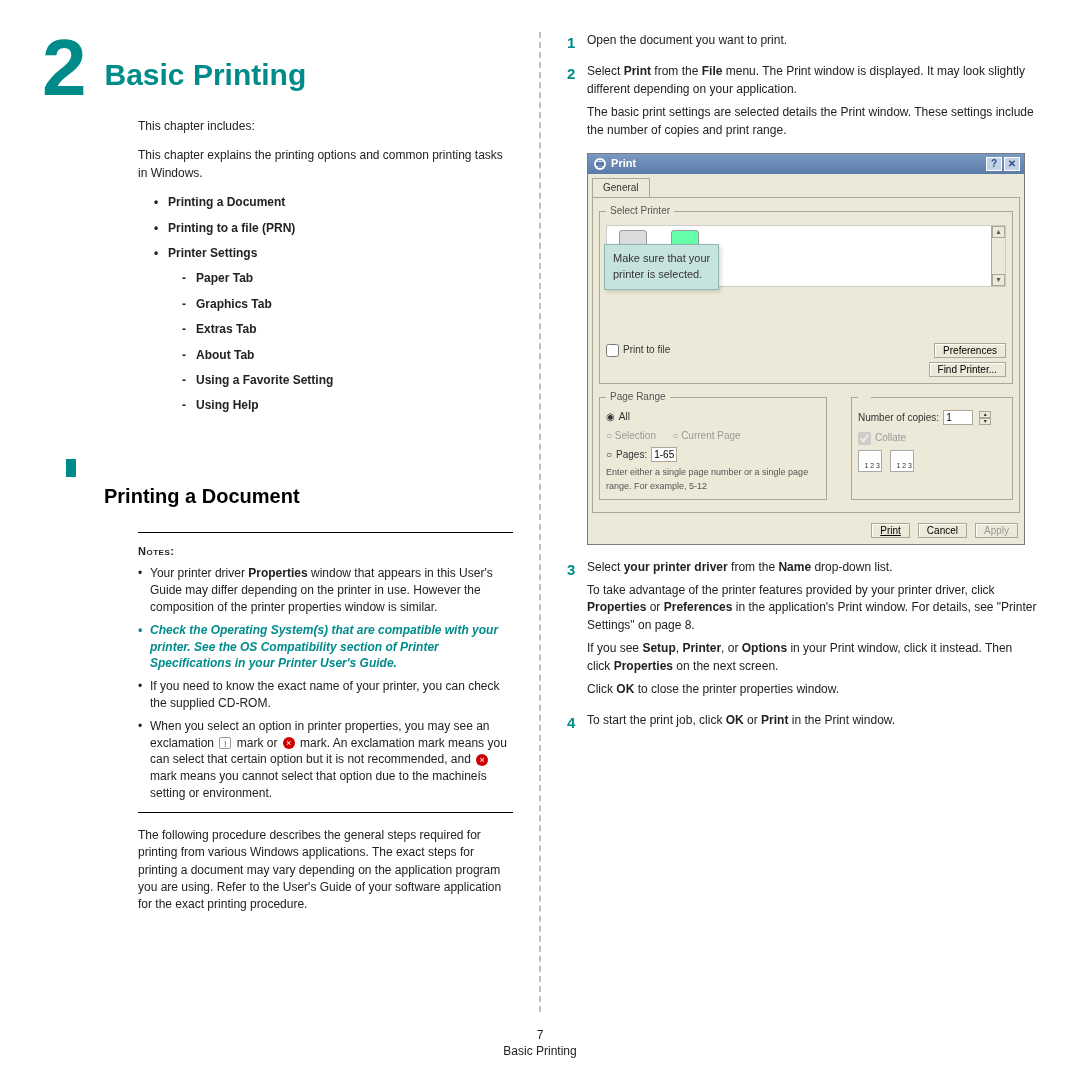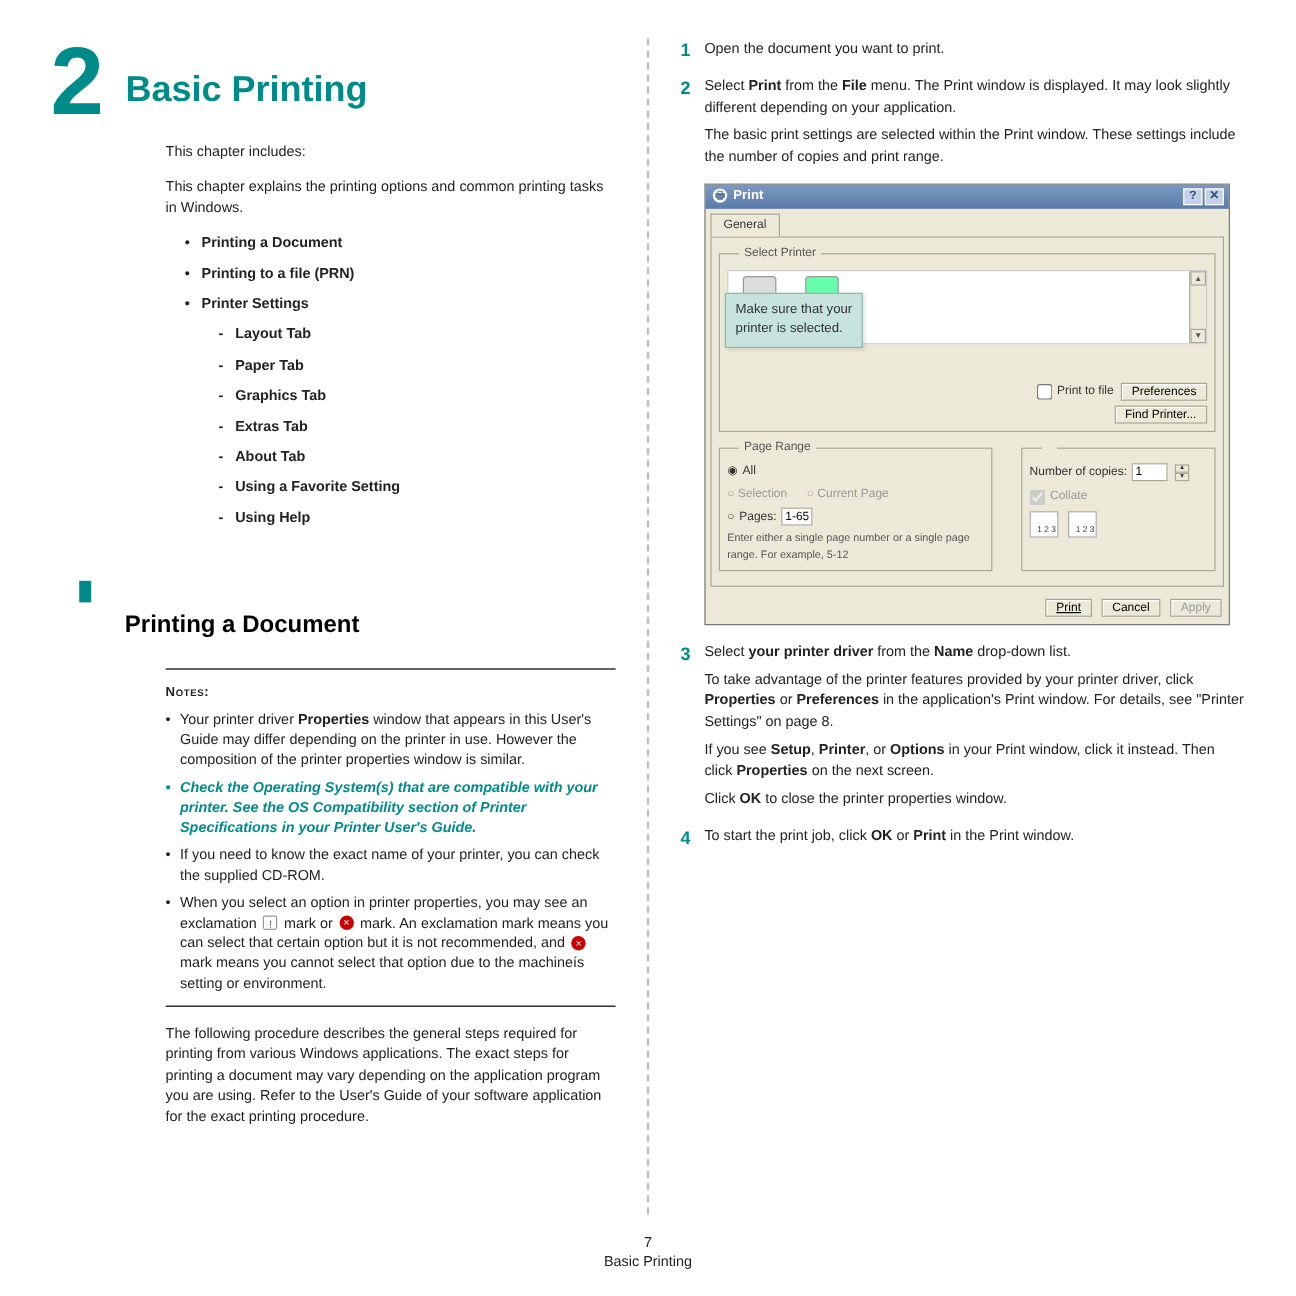--- a/index.html
+++ b/index.html
@@ -121,21 +121,21 @@
     margin: 4px 4px 0 4px;
     display: inline-block;
     background:#ece9d8;
     border:1px solid #aca899;
     border-bottom:none;
     padding:2px 10px;
     font-size:10px;
   }
   .dlg-body { margin:0 4px 4px 4px; border:1px solid #aca899; padding:6px; background:#ece9d8; }
   fieldset.dlg-fs { border:1px solid #aca899; padding:6px; margin-bottom:6px; position:relative; }
-  fieldset.dlg-fs legend { font-size:10px; padding:0 4px; color:#555;margin-left:10px; }
+  fieldset.dlg-fs legend { font-size:10px; padding:0 4px; color:#555; }
   .printer-row { display:flex; gap:8px; align-items:flex-start; background:#fff; padding:4px; border:1px solid #ccc; position:relative; min-height:48px;}
   .printer-item { text-align:center; font-size:9px; color:#333; width:44px; }
   .printer-item .pi-icon { width:28px; height:24px; margin:0 auto 2px; background:#dcdcdc; border:1px solid #999; border-radius:3px; }
   .scroll-v { position:absolute; right:0; top:0; bottom:0; width:14px; background:#ece9d8; border-left:1px solid #aca899; display:flex; flex-direction:column; justify-content:space-between;}
   .scroll-v span{ display:block; height:12px; background:#ece9d8; border:1px solid #aca899; font-size:8px; text-align:center; line-height:10px; color:#555;}
   .callout {
     position:absolute;
     left:4px;
     top:25px;
     background:#c7e3dd;
@@ -187,21 +187,20 @@
       <div class="chapter-title">Basic Printing</div>
     </div>
     <div class="body-text">
       <p>This chapter includes:</p>
       <p>This chapter explains the printing options and common printing tasks in Windows.</p>
       <ul class="toc">
         <li>Printing a Document</li>
         <li>Printing to a file (PRN)</li>
         <li><span>Printer Settings</span>
           <ul class="sub">
-            <li>Layout Tab</li>
             <li>Paper Tab</li>
             <li>Graphics Tab</li>
             <li>Extras Tab</li>
             <li>About Tab</li>
             <li>Using a Favorite Setting</li>
             <li>Using Help</li>
           </ul>
         </li>
       </ul>
     </div>
@@ -236,21 +235,21 @@
       <div class="step-body">
           <p>Open the document you want to print.</p>
         </div>
     </div>
     <div class="step">
       <div class="step-num">2</div>
       <div class="step-body">
         <p>
           <span>Select </span><b>Print</b><span> from the </span><b>File</b><span> menu. The Print window is displayed. It may look slightly different depending on your application.</span>
         </p>
-        <p>The basic print settings are selected within the Print window. These settings include the number of copies and print range.</p>
+        <p>The basic print settings are selected details the Print window. These settings include the number of copies and print range.</p>
       </div>
     </div>
 
     <div class="dlg">
       <div class="dlg-title">
         <span><span class="icon-sm" style="background:#fff;color:#5a7aa8;">🖶</span> <span>Print</span></span>
         <span class="tbtns">
           <span class="tbtn">?</span>
           <span class="tbtn">✕</span>
         </span>
@@ -268,21 +267,21 @@
               <div class="pi-icon" style="background:#6fa;"></div>
               <span>&nbsp;</span>
             </div>
             <div class="scroll-v">
                 <span>▴</span>
                 <span>▾</span>
               </div>
           </div>
           <div class="callout">Make sure that your
 printer is selected.</div>
-          <div class="prefs-row" style="margin-top:32px;">
+          <div class="prefs-row" style="margin-top:56px;justify-content:space-between;">
             <label>
                 <input type="checkbox" style=""> 
                 <span>Print to file</span>
               </label>
             <button class="btn-xp">Preferences</button>
           </div>
           <div class="prefs-row">
             <button class="btn-xp">Find Printer...</button>
           </div>
         </fieldset>

